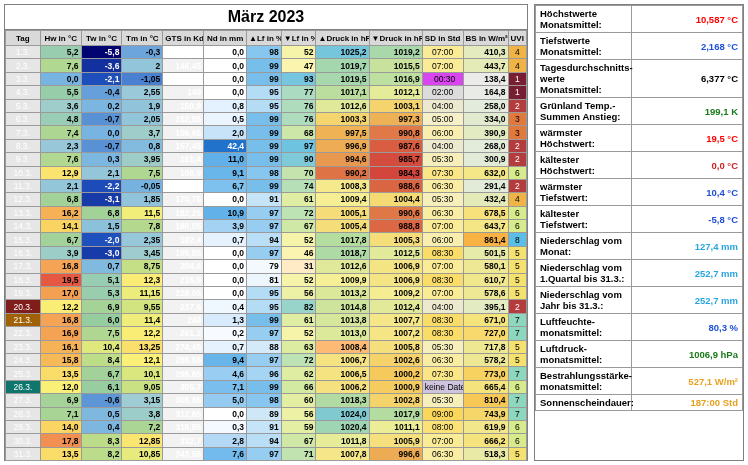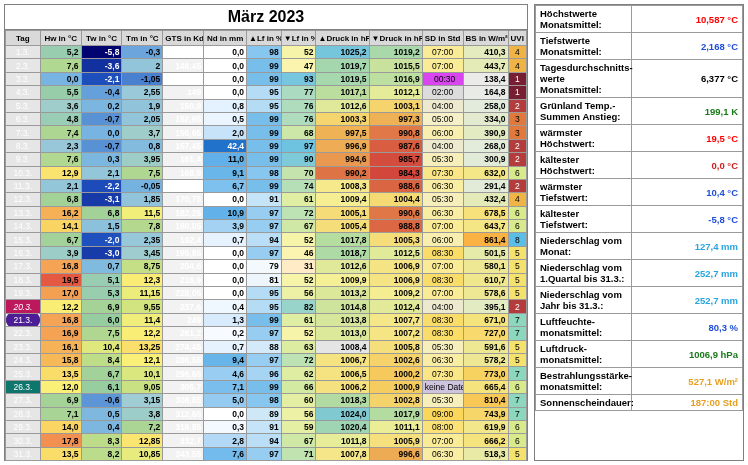--- a/index.html
+++ b/index.html
@@ -396,36 +396,36 @@
             <td class="dat" style="background: rgb(255, 255, 255); color: rgb(0, 0, 0);">0,0</td>
             <td class="dat" style="background: rgb(180, 220, 245); color: rgb(0, 0, 0);">95</td>
             <td class="dat" style="background: rgb(236, 241, 166); color: rgb(0, 0, 0);">56</td>
             <td class="dat" style="background: rgb(219, 232, 154); color: rgb(0, 0, 0);">1013,2</td>
             <td class="dat" style="background: rgb(245, 237, 145); color: rgb(0, 0, 0);">1009,2</td>
             <td class="c" style="background: rgb(250, 235, 150); color: rgb(0, 0, 0);">07:00</td>
             <td class="dat" style="background: rgb(238, 232, 149); color: rgb(0, 0, 0);">578,6</td>
             <td class="c" style="background: rgb(245, 225, 110); color: rgb(0, 0, 0);">5</td>
           </tr>
           <tr>
-            <td class="c" style="background: #be185d; color: rgb(255, 255, 255); font-style: italic;">20.3.</td>
+            <td class="c" style="background: #7f1d1d; color: rgb(255, 255, 255);">20.3.</td>
             <td class="dat" style="background: rgb(250, 237, 118); color: rgb(0, 0, 0);">12,2</td>
             <td class="dat" style="background: rgb(165, 211, 151); color: rgb(0, 0, 0);">6,9</td>
             <td class="dat" style="background: rgb(209, 228, 128); color: rgb(0, 0, 0);">9,55</td>
             <td class="dat" style="background: rgb(242, 242, 242); color: rgb(255, 255, 255);">237,6</td>
             <td class="dat" style="background: rgb(239, 247, 255); color: rgb(0, 0, 0);">0,4</td>
             <td class="dat" style="background: rgb(180, 220, 245); color: rgb(0, 0, 0);">95</td>
             <td class="dat" style="background: rgb(153, 212, 203); color: rgb(0, 0, 0);">82</td>
             <td class="dat" style="background: rgb(206, 228, 156); color: rgb(0, 0, 0);">1014,8</td>
             <td class="dat" style="background: rgb(226, 234, 153); color: rgb(0, 0, 0);">1012,4</td>
             <td class="c" style="background: rgb(237, 233, 207); color: rgb(0, 0, 0);">04:00</td>
             <td class="dat" style="background: rgb(227, 235, 194); color: rgb(0, 0, 0);">395,1</td>
             <td class="c" style="background: rgb(180, 60, 60); color: rgb(255, 255, 255);">2</td>
           </tr>
           <tr>
-            <td class="c" style="background: #4c1d95; color: rgb(255, 255, 255); border-radius: 6px;">21.3.</td>
+            <td class="c" style="background: #a16207; color: rgb(255, 255, 255);">21.3.</td>
             <td class="dat" style="background: rgb(244, 164, 84); color: rgb(0, 0, 0);">16,8</td>
             <td class="dat" style="background: rgb(150, 205, 160); color: rgb(0, 0, 0);">6,0</td>
             <td class="dat" style="background: rgb(240, 237, 122); color: rgb(0, 0, 0);">11,4</td>
             <td class="dat" style="background: rgb(242, 242, 242); color: rgb(255, 255, 255);">249</td>
             <td class="dat" style="background: rgb(216, 235, 252); color: rgb(0, 0, 0);">1,3</td>
             <td class="dat" style="background: rgb(120, 190, 235); color: rgb(0, 0, 0);">99</td>
             <td class="dat" style="background: rgb(224, 238, 163); color: rgb(0, 0, 0);">61</td>
             <td class="dat" style="background: rgb(214, 231, 155); color: rgb(0, 0, 0);">1013,8</td>
             <td class="dat" style="background: rgb(245, 231, 136); color: rgb(0, 0, 0);">1007,7</td>
             <td class="c" style="background: rgb(250, 220, 105); color: rgb(0, 0, 0);">08:30</td>
@@ -449,24 +449,24 @@
           </tr>
           <tr>
             <td class="c" style="background: rgb(230, 230, 230); color: rgb(255, 255, 255);">23.3.</td>
             <td class="dat" style="background: rgb(246, 178, 86); color: rgb(0, 0, 0);">16,1</td>
             <td class="dat" style="background: rgb(223, 232, 125); color: rgb(0, 0, 0);">10,4</td>
             <td class="dat" style="background: rgb(250, 223, 108); color: rgb(0, 0, 0);">13,25</td>
             <td class="dat" style="background: rgb(242, 242, 242); color: rgb(255, 255, 255);">274,45</td>
             <td class="dat" style="background: rgb(230, 243, 254); color: rgb(0, 0, 0);">0,7</td>
             <td class="dat" style="background: rgb(212, 234, 249); color: rgb(0, 0, 0);">88</td>
             <td class="dat" style="background: rgb(220, 236, 161); color: rgb(0, 0, 0);">63</td>
-            <td class="dat" style="background: #e5e5e5; color: rgb(0, 0, 0);">1008,4</td>
+            <td class="dat" style="background: #fdba74; color: rgb(0, 0, 0);">1008,4</td>
             <td class="dat" style="background: rgb(245, 223, 125); color: rgb(0, 0, 0);">1005,8</td>
             <td class="c" style="background: rgb(246, 239, 188); color: rgb(0, 0, 0);">05:30</td>
-            <td class="dat" style="background: rgb(239, 232, 146); color: rgb(0, 0, 0);">591,6</td>
+            <td class="dat" style="background: rgb(239, 232, 146); color: rgb(0, 0, 0);">717,8</td>
             <td class="c" style="background: rgb(245, 225, 110); color: rgb(0, 0, 0);">5</td>
           </tr>
           <tr>
             <td class="c" style="background: rgb(230, 230, 230); color: rgb(255, 255, 255);">24.3.</td>
             <td class="dat" style="background: rgb(247, 184, 87); color: rgb(0, 0, 0);">15,8</td>
             <td class="dat" style="background: rgb(190, 221, 136); color: rgb(0, 0, 0);">8,4</td>
             <td class="dat" style="background: rgb(250, 239, 119); color: rgb(0, 0, 0);">12,1</td>
             <td class="dat" style="background: rgb(242, 242, 242); color: rgb(255, 255, 255);">286,55</td>
             <td class="dat" style="background: rgb(104, 181, 234); color: rgb(0, 0, 0);">9,4</td>
             <td class="dat" style="background: rgb(150, 205, 240); color: rgb(0, 0, 0);">97</td>

